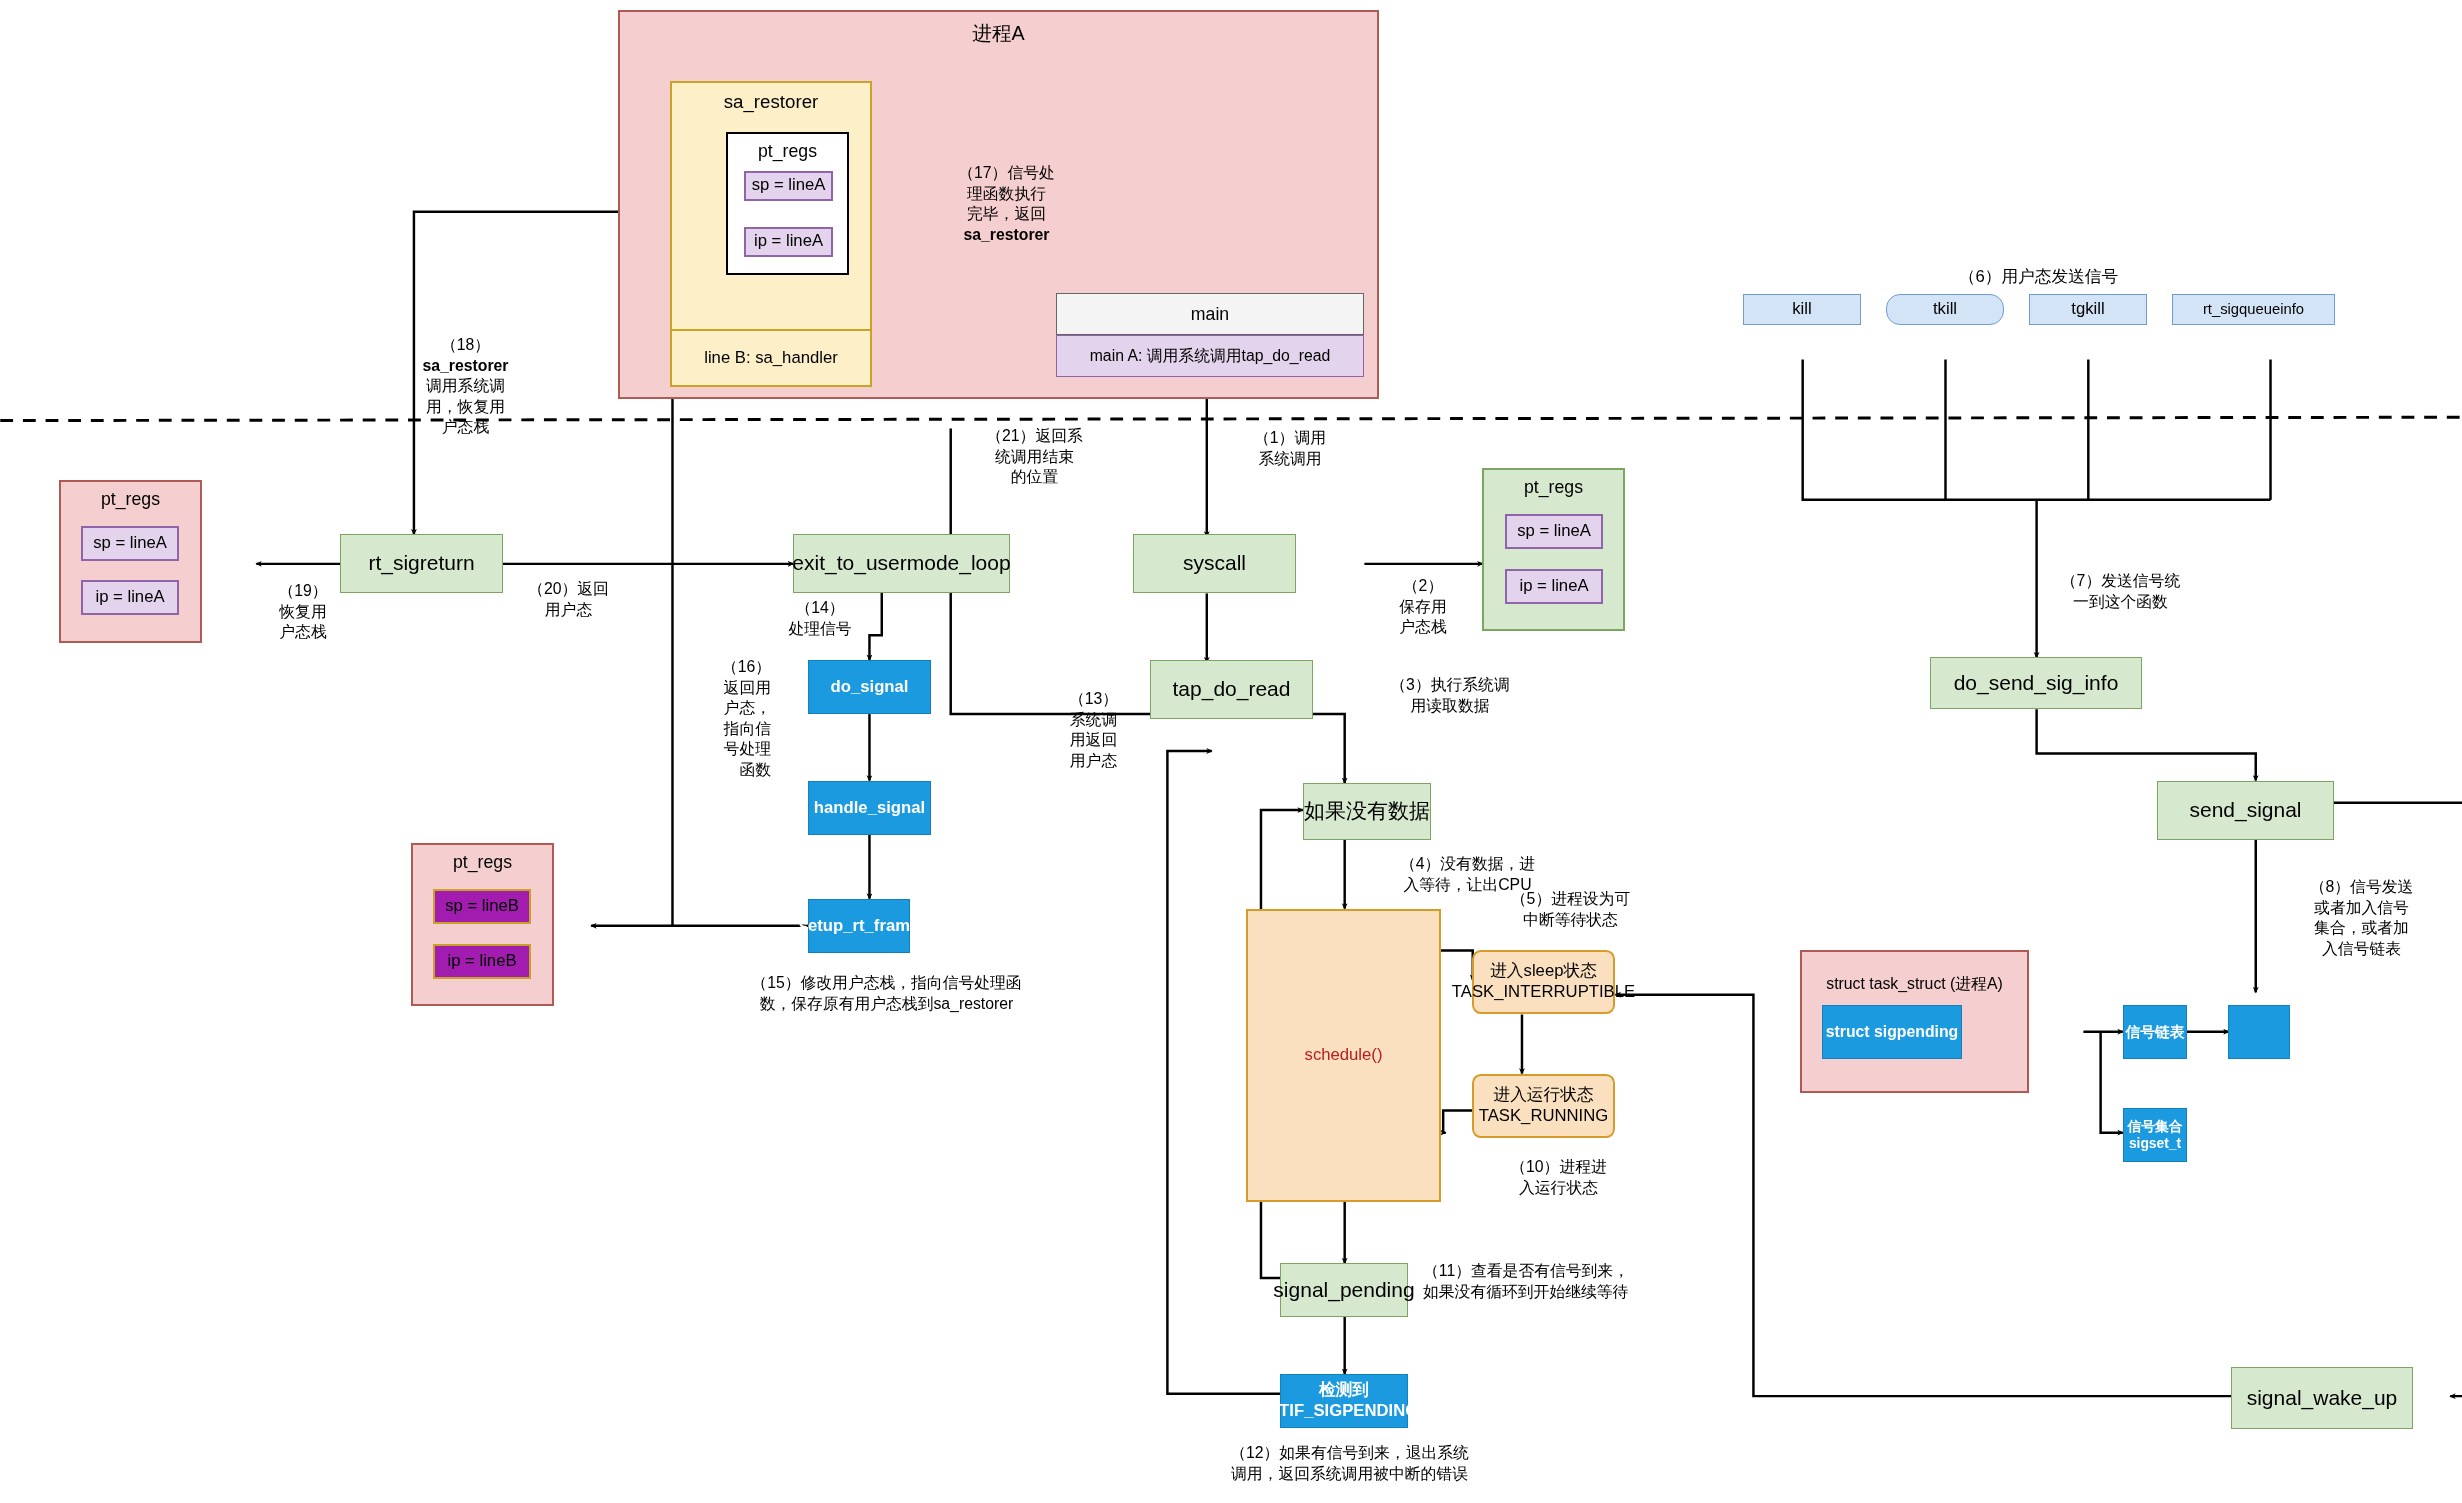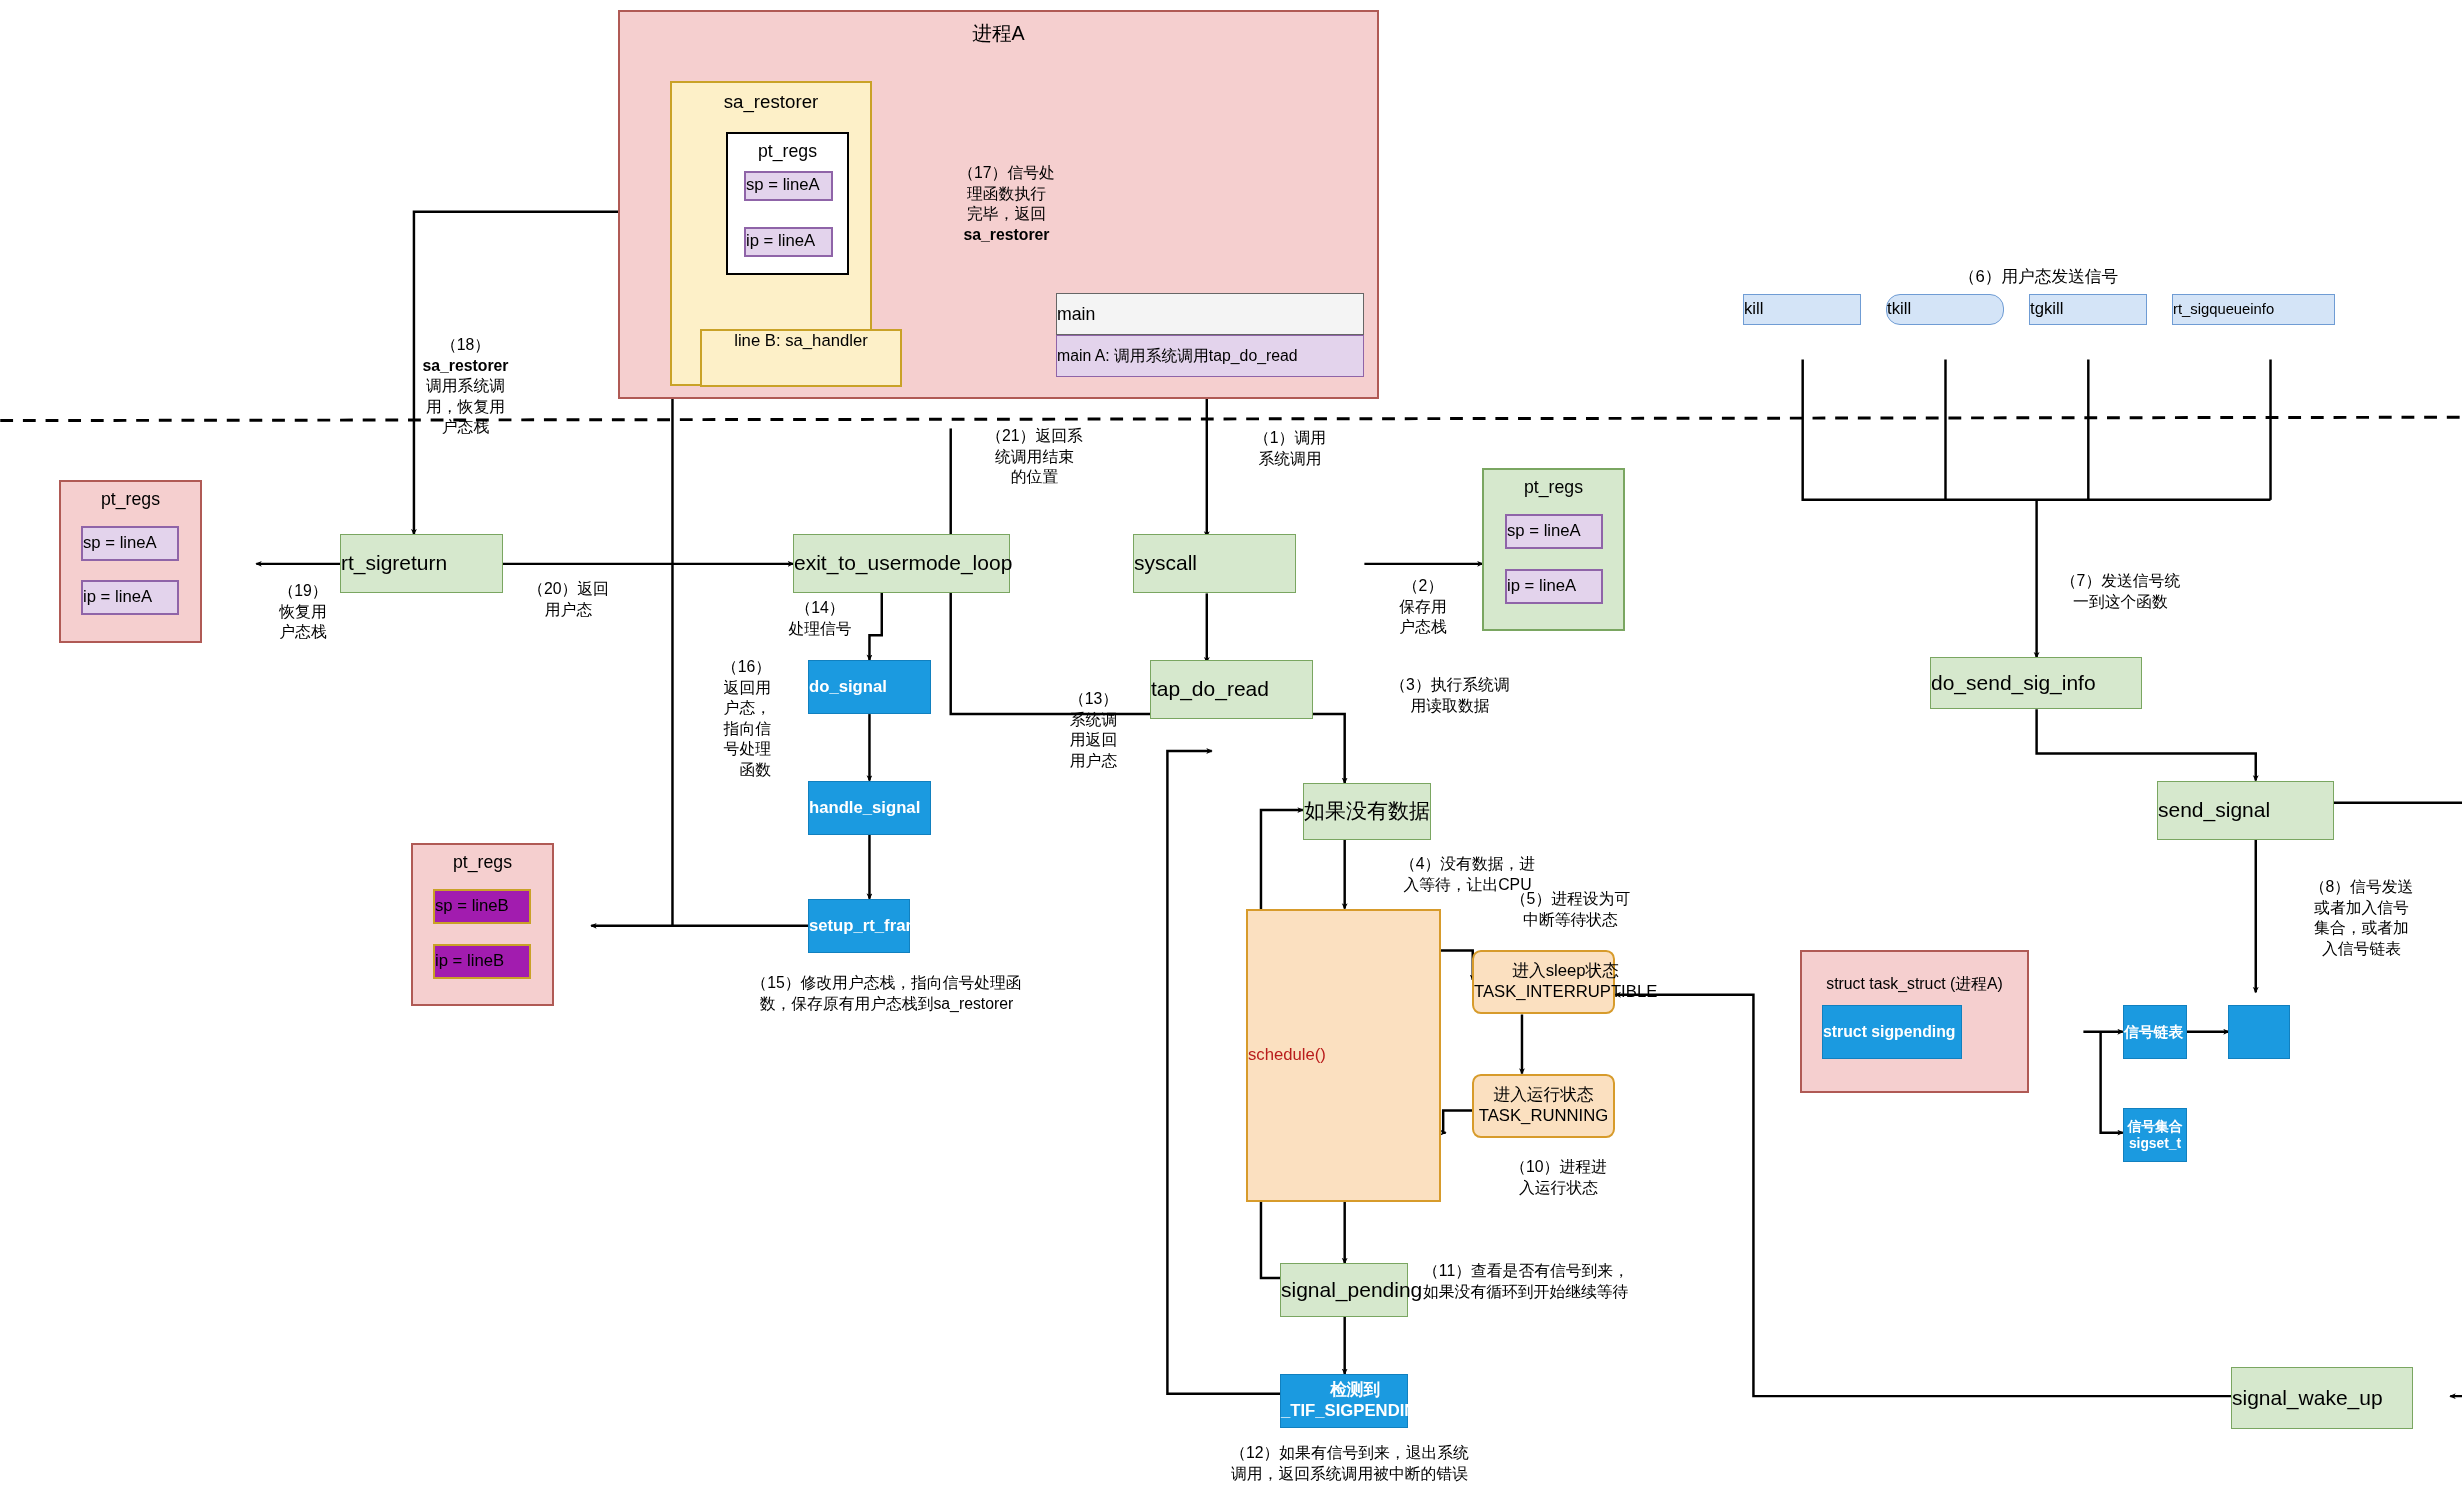--- a/index.html
+++ b/index.html
@@ -1,18 +1,18 @@
 <!DOCTYPE html>
 <html style="font-size:7.9px"><head>
 <meta charset="utf-8">
 <style>
   html,body{margin:0;padding:0;background:#ffffff;}
   body{font-family:"Liberation Sans","DejaVu Sans",sans-serif;}
   #stage{position:relative;width:2910px;height:1503px;background:#fff;overflow:hidden;}
-  .box{position:absolute;box-sizing:border-box;display:flex;align-items:center;text-align:center;line-height:1.25;}
+  .box{position:absolute;box-sizing:border-box;display:flex;align-items:center;justify-content:center;text-align:center;line-height:1.25;}
   .lbl{position:absolute;box-sizing:border-box;text-align:center;color:#000;line-height:1.3;white-space:pre-line;}
 
   
   .proc-a{background:#f5cfcf;border:2px solid #b05a55;align-items:flex-start;justify-content:center;padding-top:8.9px;font-size:19.7px;color:#000;}
   .sa-rest{background:#fdf0c8;border:2px solid #c9a227;align-items:flex-start;justify-content:center;padding-top:6.9px;font-size:18.7px;color:#000;}
   .ptregs-white{background:#ffffff;border:2px solid #000;align-items:flex-start;justify-content:center;padding-top:5.9px;font-size:17.7px;}
   .ptregs-pink{background:#f5cfcf;border:2px solid #b05a55;align-items:flex-start;justify-content:center;padding-top:5.9px;font-size:17.7px;}
   .ptregs-green{background:#d6e8cd;border:2px solid #7aa661;align-items:flex-start;justify-content:center;padding-top:5.9px;font-size:17.7px;}
   .reg-purple{background:#e3d3ec;border:2px solid #8f64a8;font-size:16.7px;}
   .reg-yellow{background:#a21caf;border:2px solid #c9a227;font-size:16.7px;}
@@ -124,21 +124,21 @@
   <div class="box ptregs-white" style="left:726px;top:132px;width:123px;height:143px;">
     <span>pt_regs</span>
   </div>
   <div class="box reg-purple" style="left:744px;top:171px;width:89px;height:29.5px;">
     <span>sp = lineA</span>
   </div>
   <div class="box reg-purple" style="left:744px;top:227px;width:89px;height:29.5px;">
     <span>ip = lineA</span>
   </div>
 
-  <div class="box sa-rest" style="left:700px;top:329px;width:202px;height:58px;padding-top:0;font-size:16.7px;">
+  <div class="box sa-rest" style="left:670px;top:329px;width:202px;height:58px;align-items:center;padding-top:0;font-size:16.7px;">
     <span>line B: sa_handler</span>
   </div>
 
   <div class="box grey" style="left:1056px;top:293px;width:308px;height:42px;">
     <span>main</span>
   </div>
   <div class="box purple" style="left:1056px;top:335px;width:308px;height:42px;font-size:15.8px;">
     <span>main A: 调用系统调用tap_do_read</span>
   </div>
 

